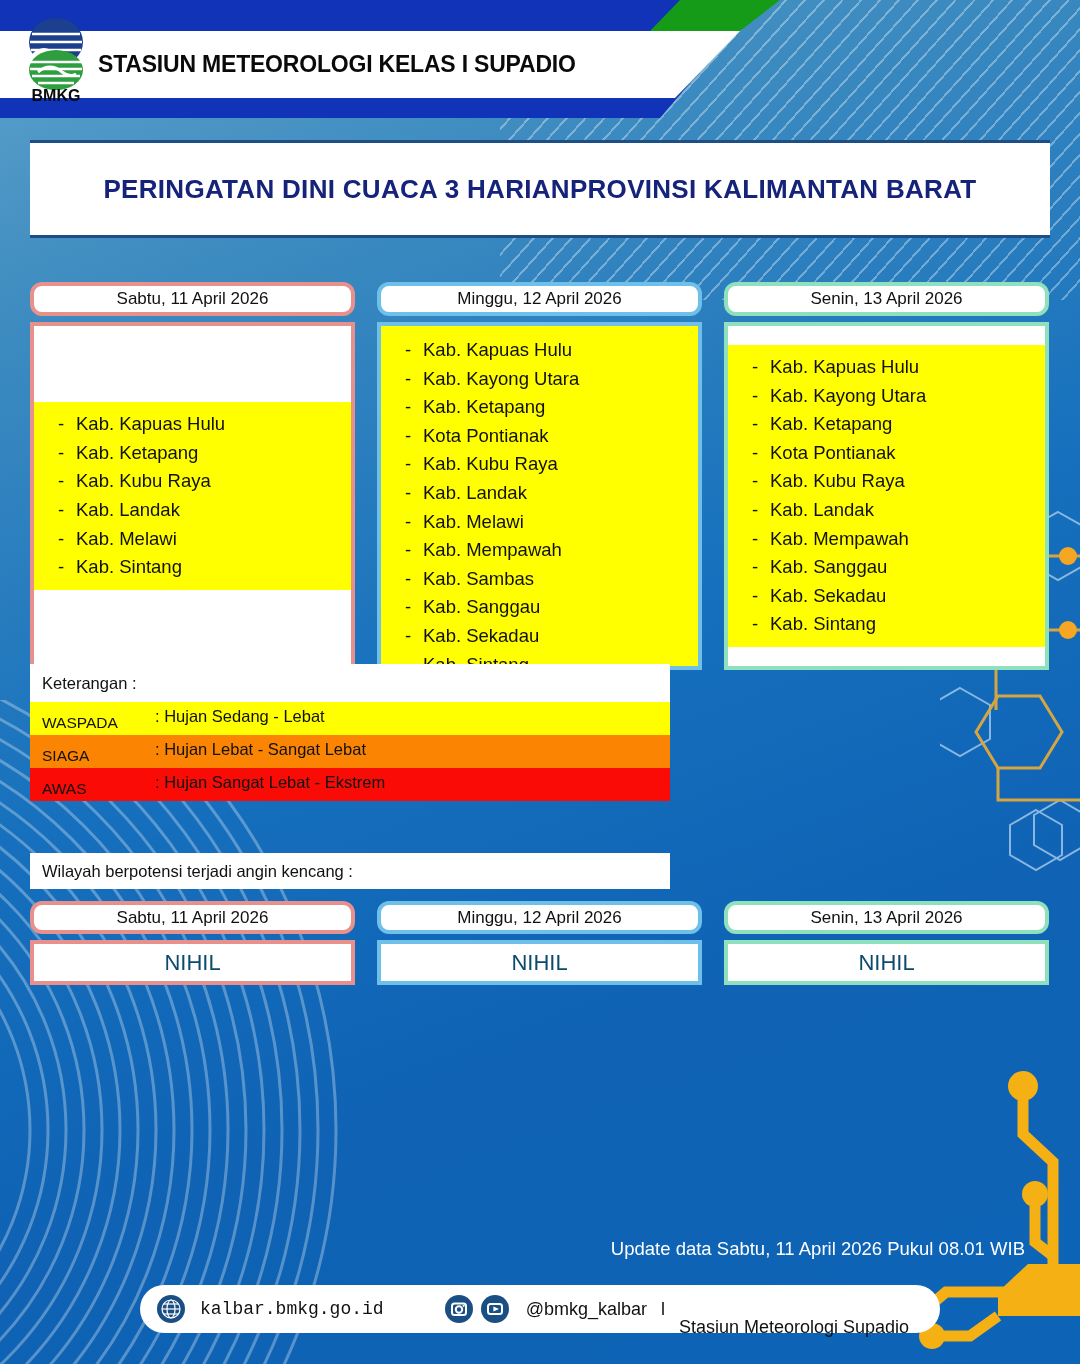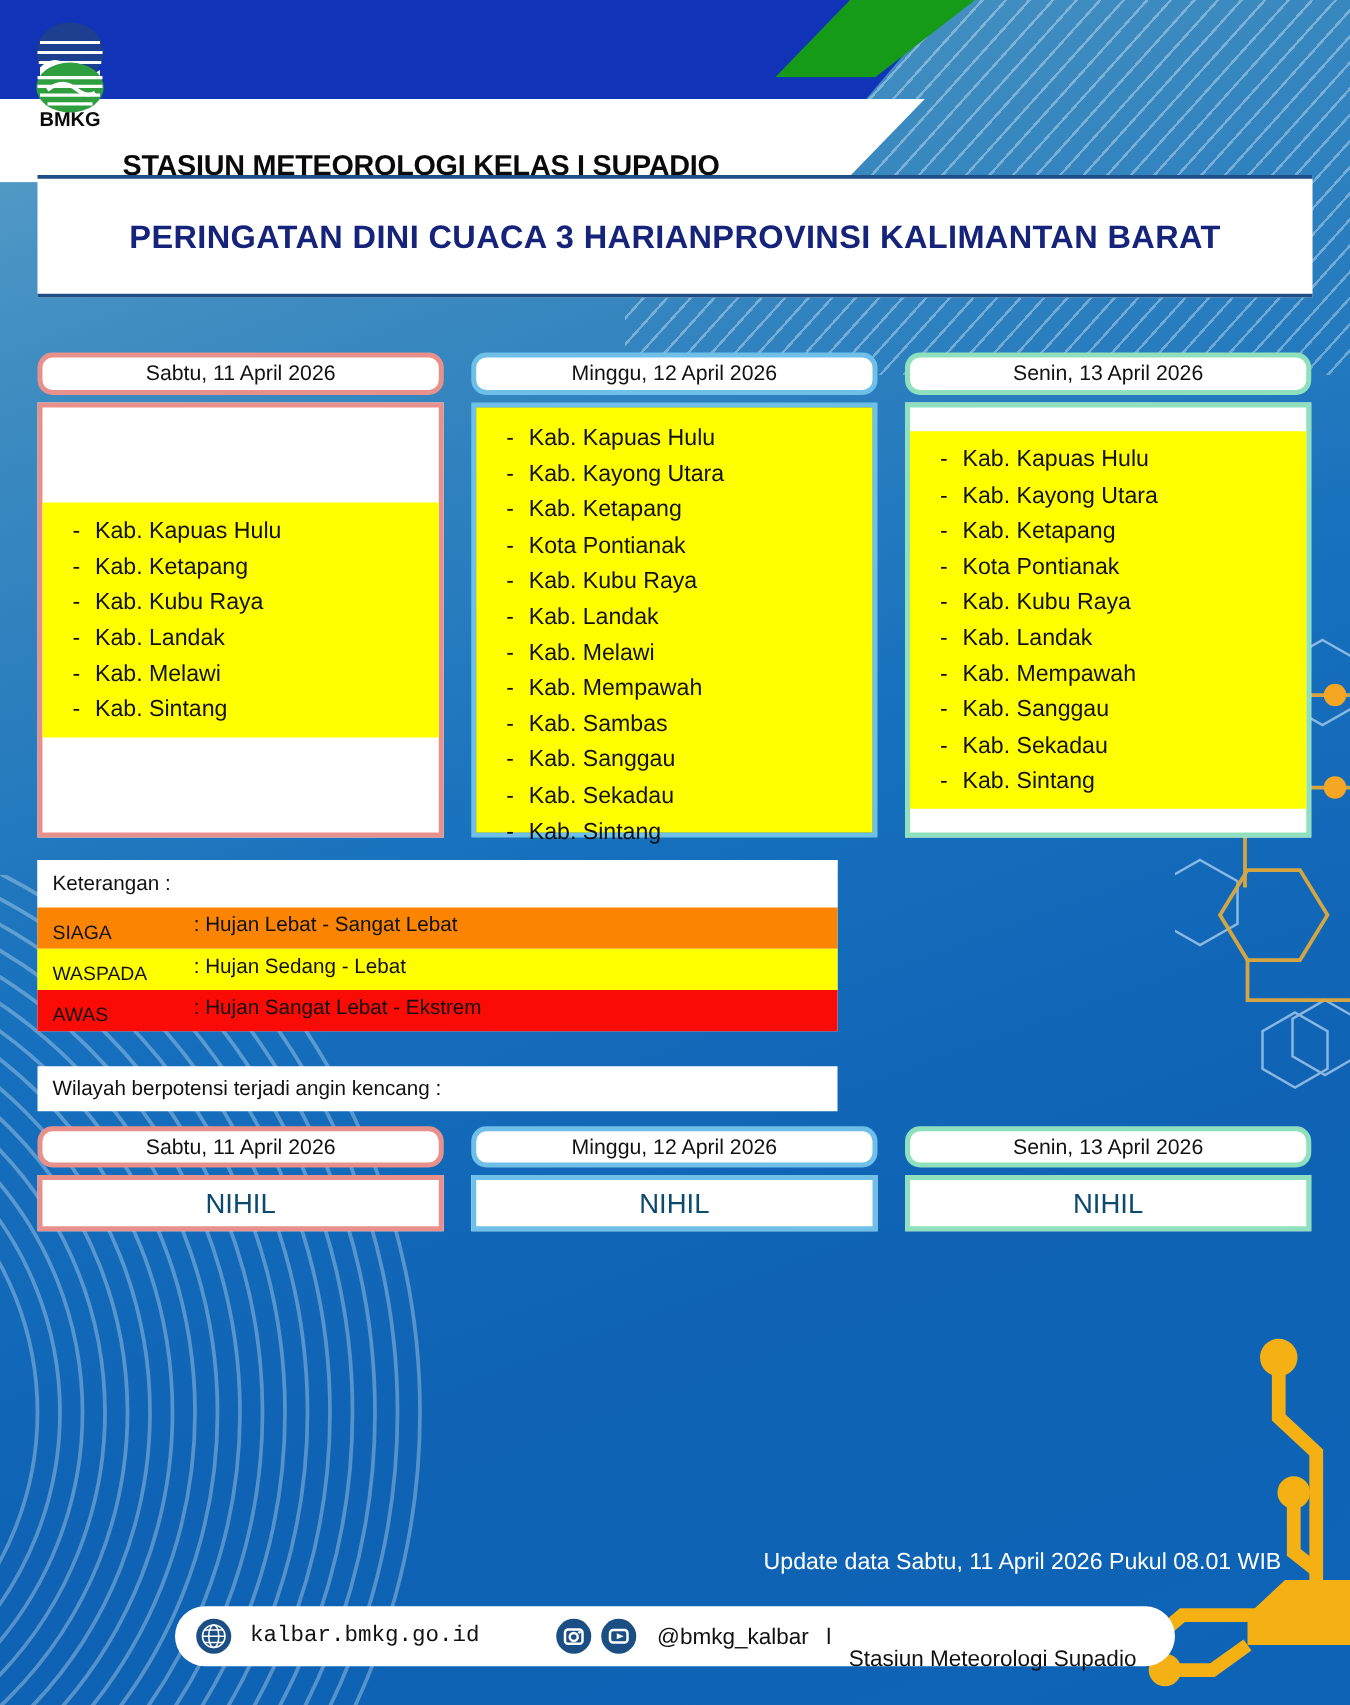--- a/index.html
+++ b/index.html
@@ -40,21 +40,21 @@
   }
   .hdr-green {
     position: absolute; left: 600px; top: 0; width: 180px; height: 62px;
     background: #169b18;
     clip-path: polygon(80px 0, 180px 0, 100px 62px, 20px 62px);
   }
   .hdr-white {
     position: absolute; left: 0; top: 31px; width: 740px; height: 67px;
     background: #ffffff;
     clip-path: polygon(0 0, 740px 0, 675px 67px, 0 67px);
-    display: flex; align-items: flex-end; margin-top: 48px;
+    display: flex; align-items: center;
   }
   .hdr-title {
     margin-left: 98px;
     font-size: 23px; font-weight: bold; color: #0a0a0a;
     letter-spacing: -0.2px; white-space: nowrap;
   }
   .logo-wrap { position: absolute; left: 18px; top: 12px; width: 76px; height: 92px; }
 
   
   .title-card {
@@ -99,21 +99,21 @@
   .c2 .hl-band { height: 100%; padding-top: 10px; }
 
   .region-item {
     font-size: 18.5px; color: #111; line-height: 28.6px;
     padding-left: 24px; white-space: nowrap;
   }
   .region-item .dash { display: inline-block; width: 18px; }
 
   
   .legend {
-    position: absolute; left: 30px; top: 688px; width: 640px;
+    position: absolute; left: 30px; top: 664px; width: 640px;
     background: #ffffff;
   }
   .legend-title {
     height: 38px; display: flex; align-items: center;
     padding-left: 12px; font-size: 16.5px; color: #111; background: #fff;
   }
   .legend-row {
     height: 33px; display: flex; align-items: center; position: relative;
   }
   .legend-row .lbl {
@@ -311,27 +311,27 @@
           <div class="region-item"><span class="dash">-</span><span>Kab. Sekadau</span></div>
           <div class="region-item"><span class="dash">-</span><span>Kab. Sintang</span></div>
         </div>
       </div>
     </div>
 
   </div>
 
   <div class="legend">
     <div class="legend-title">Keterangan :</div>
+    <div class="legend-row lg-waspada">
+      <div class="lbl">WASPADA</div>
+      <div class="desc">: Hujan Sedang - Lebat</div>
+    </div>
     <div class="legend-row lg-siaga">
       <div class="lbl">SIAGA</div>
       <div class="desc">: Hujan Lebat - Sangat Lebat</div>
-    </div>
-    <div class="legend-row lg-waspada">
-      <div class="lbl">WASPADA</div>
-      <div class="desc">: Hujan Sedang - Lebat</div>
     </div>
     <div class="legend-row lg-awas">
       <div class="lbl">AWAS</div>
       <div class="desc">: Hujan Sangat Lebat - Ekstrem</div>
     </div>
   </div>
 
   <div class="wind-head">Wilayah berpotensi terjadi angin kencang :</div>
 
   <div class="wind-cols">

